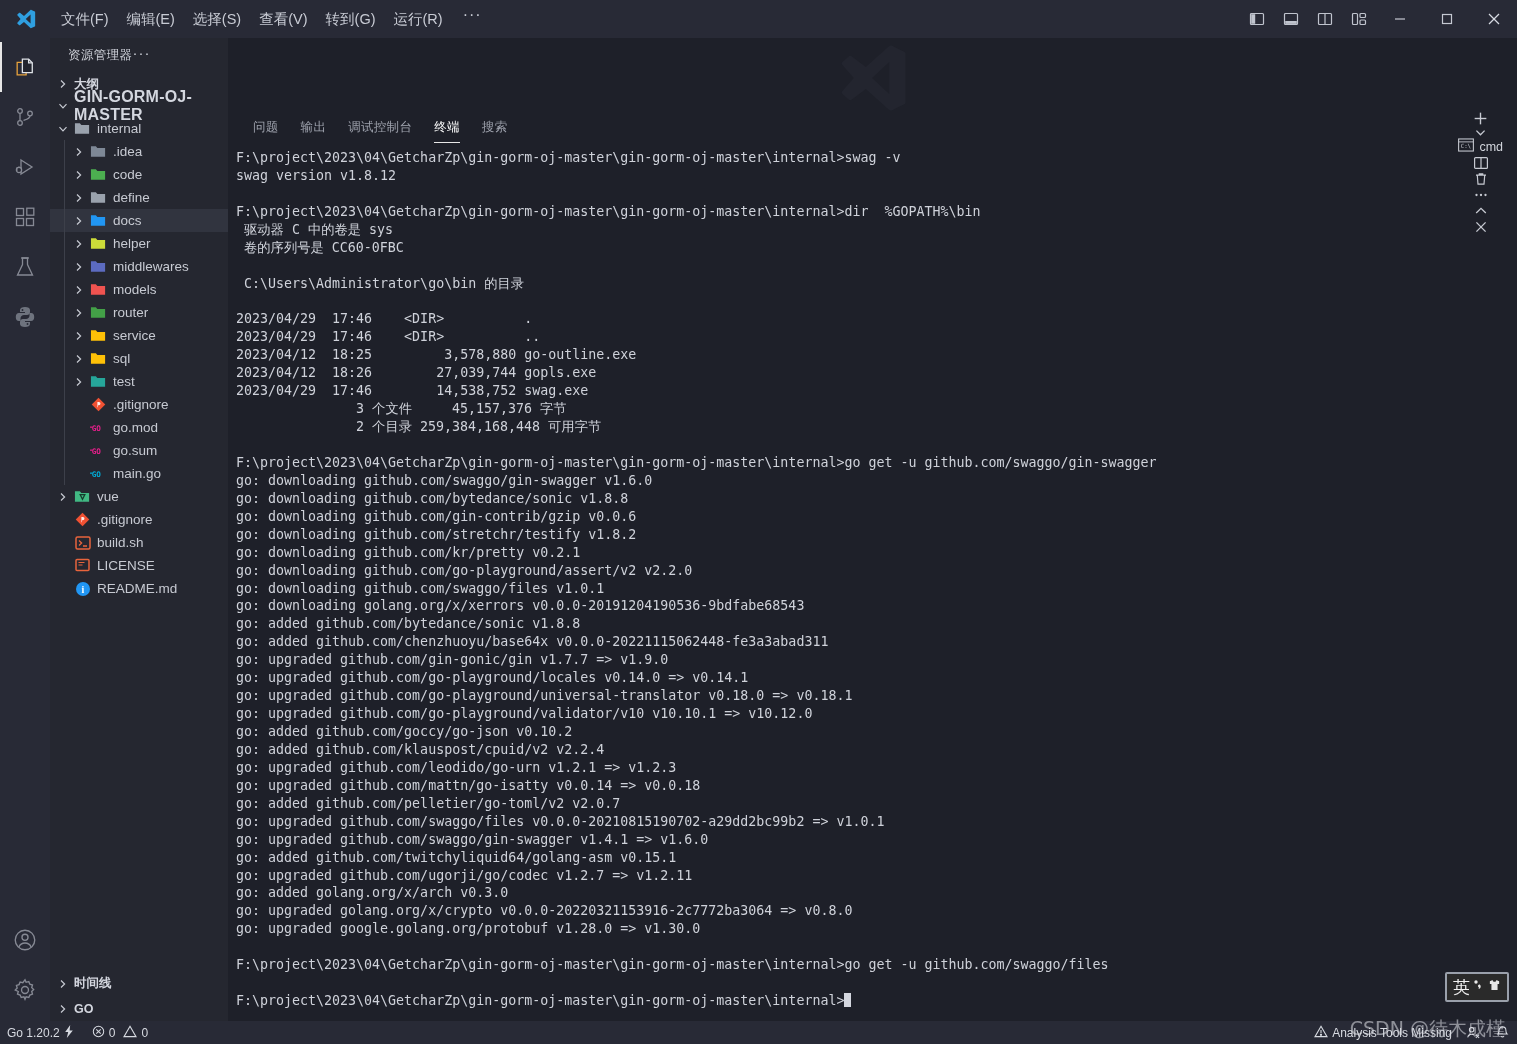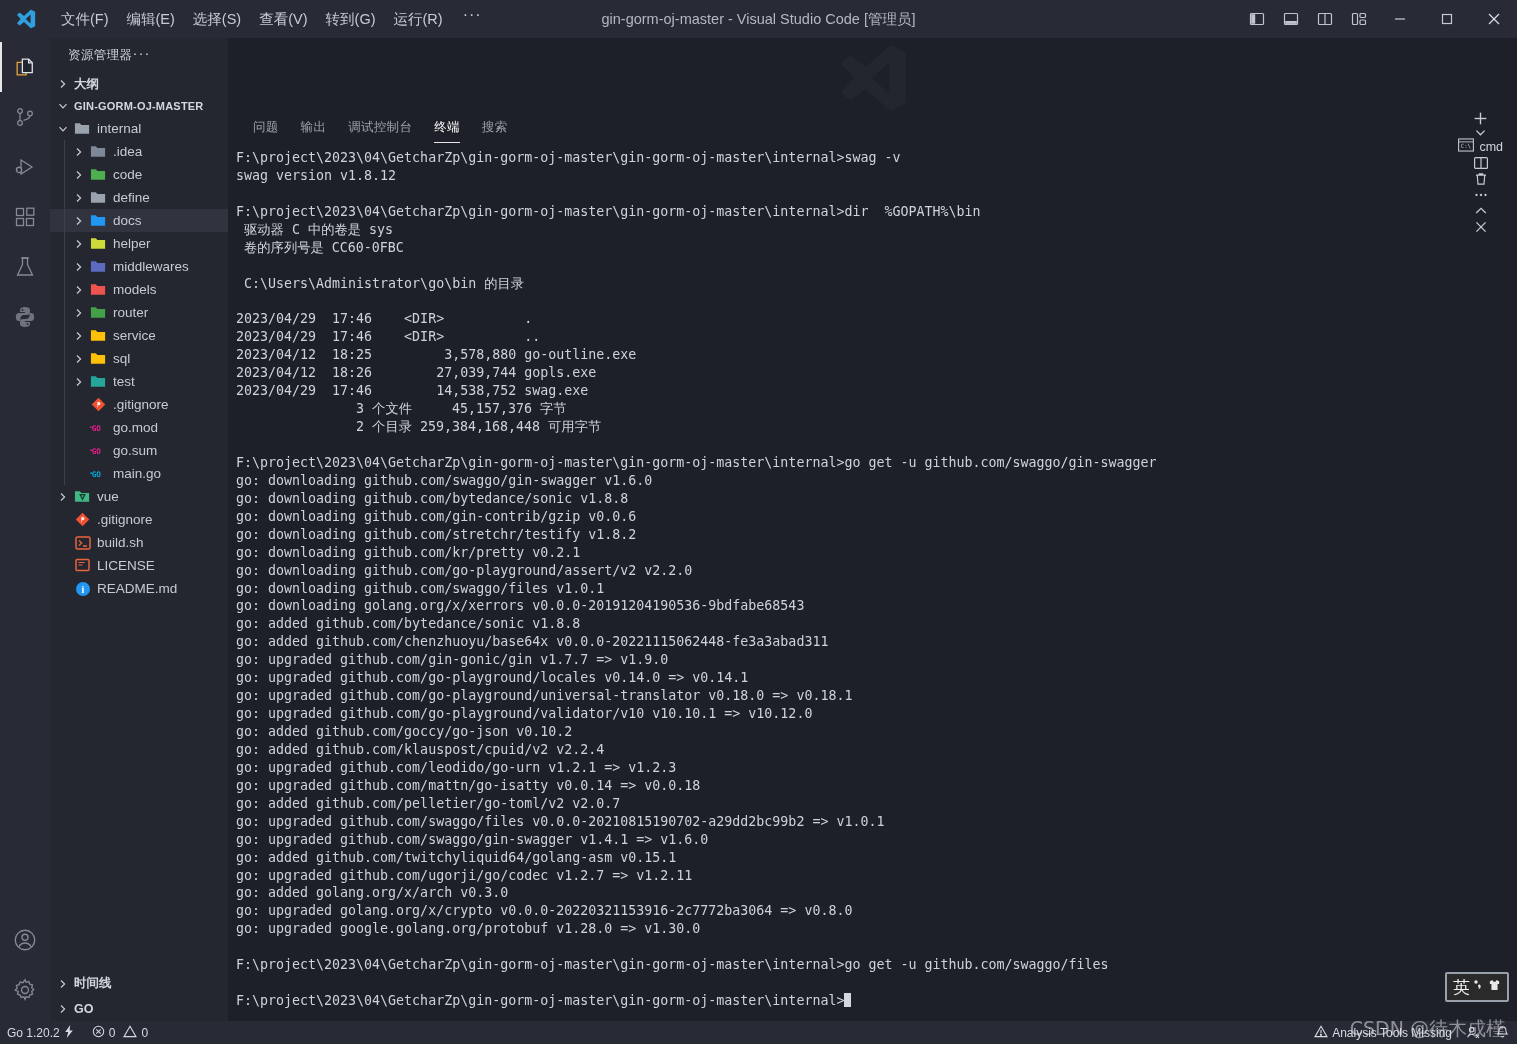--- a/index.html
+++ b/index.html
@@ -63,21 +63,21 @@
     height: 35px; display: flex; align-items: center; 
     padding: 0 6px 0 18px;
   }
   .sb-title { font-size: 12.5px; color: #cdd0d8; letter-spacing: .4px; }
   .sb-dots { font-size: 15px; color: #cdd0d8; letter-spacing: 1px; line-height: 8px; padding-bottom: 6px; cursor:default;}
   .sb-body { flex: 1 1 auto; overflow: hidden; }
   .sb-section {
     height: 22px; display: flex; align-items: center; gap: 4px;
     font-size: 12.5px; font-weight: bold; color: #d4d7df; padding-left: 6px; cursor: default;
   }
-  .sb-section.root { font-size: 11px; letter-spacing: .2px; }
+  .sb-section.root { font-size: 16px; letter-spacing: .2px; }
   .tw { width: 14px; height: 14px; display:inline-flex; align-items:center; justify-content:center; flex:0 0 14px;}
   .row {
     height: 23px; display: flex; align-items: center; font-size: 13.5px; color: #c7cad2;
     cursor: default; white-space: nowrap; position: relative;
   }
   .row.selected { background: #31343f; }
   .row .ico { width: 17px; height: 17px; flex: 0 0 17px; margin-right: 6px; display:inline-flex; align-items:center; justify-content:center;}
   .indent-guide { position:absolute; top:0; bottom:0; width:1px; background:#3d404a; }
 
   
@@ -159,21 +159,20 @@
     <div class="menu">
       <div class="menu-item">文件(F)</div>
       <div class="menu-item">编辑(E)</div>
       <div class="menu-item">选择(S)</div>
       <div class="menu-item">查看(V)</div>
       <div class="menu-item">转到(G)</div>
       <div class="menu-item">运行(R)</div>
       <div class="menu-more">···</div>
     </div>
 
-    <div class="win-title">gin-gorm-oj-master - Visual Studio Code [管理员]</div>
 
     <div class="tb-right">
       <div class="layout-btn">
         <svg width="16" height="16" viewBox="0 0 16 16">
             <rect x="1.5" y="2.5" width="13" height="11" rx="1" fill="none" stroke="#c0c4ce" stroke-width="1.2"></rect>
             <rect x="2.2" y="3.2" width="4" height="9.6" fill="#c0c4ce"></rect>
           </svg>
       </div>
       <div class="layout-btn">
         <svg width="16" height="16" viewBox="0 0 16 16">

